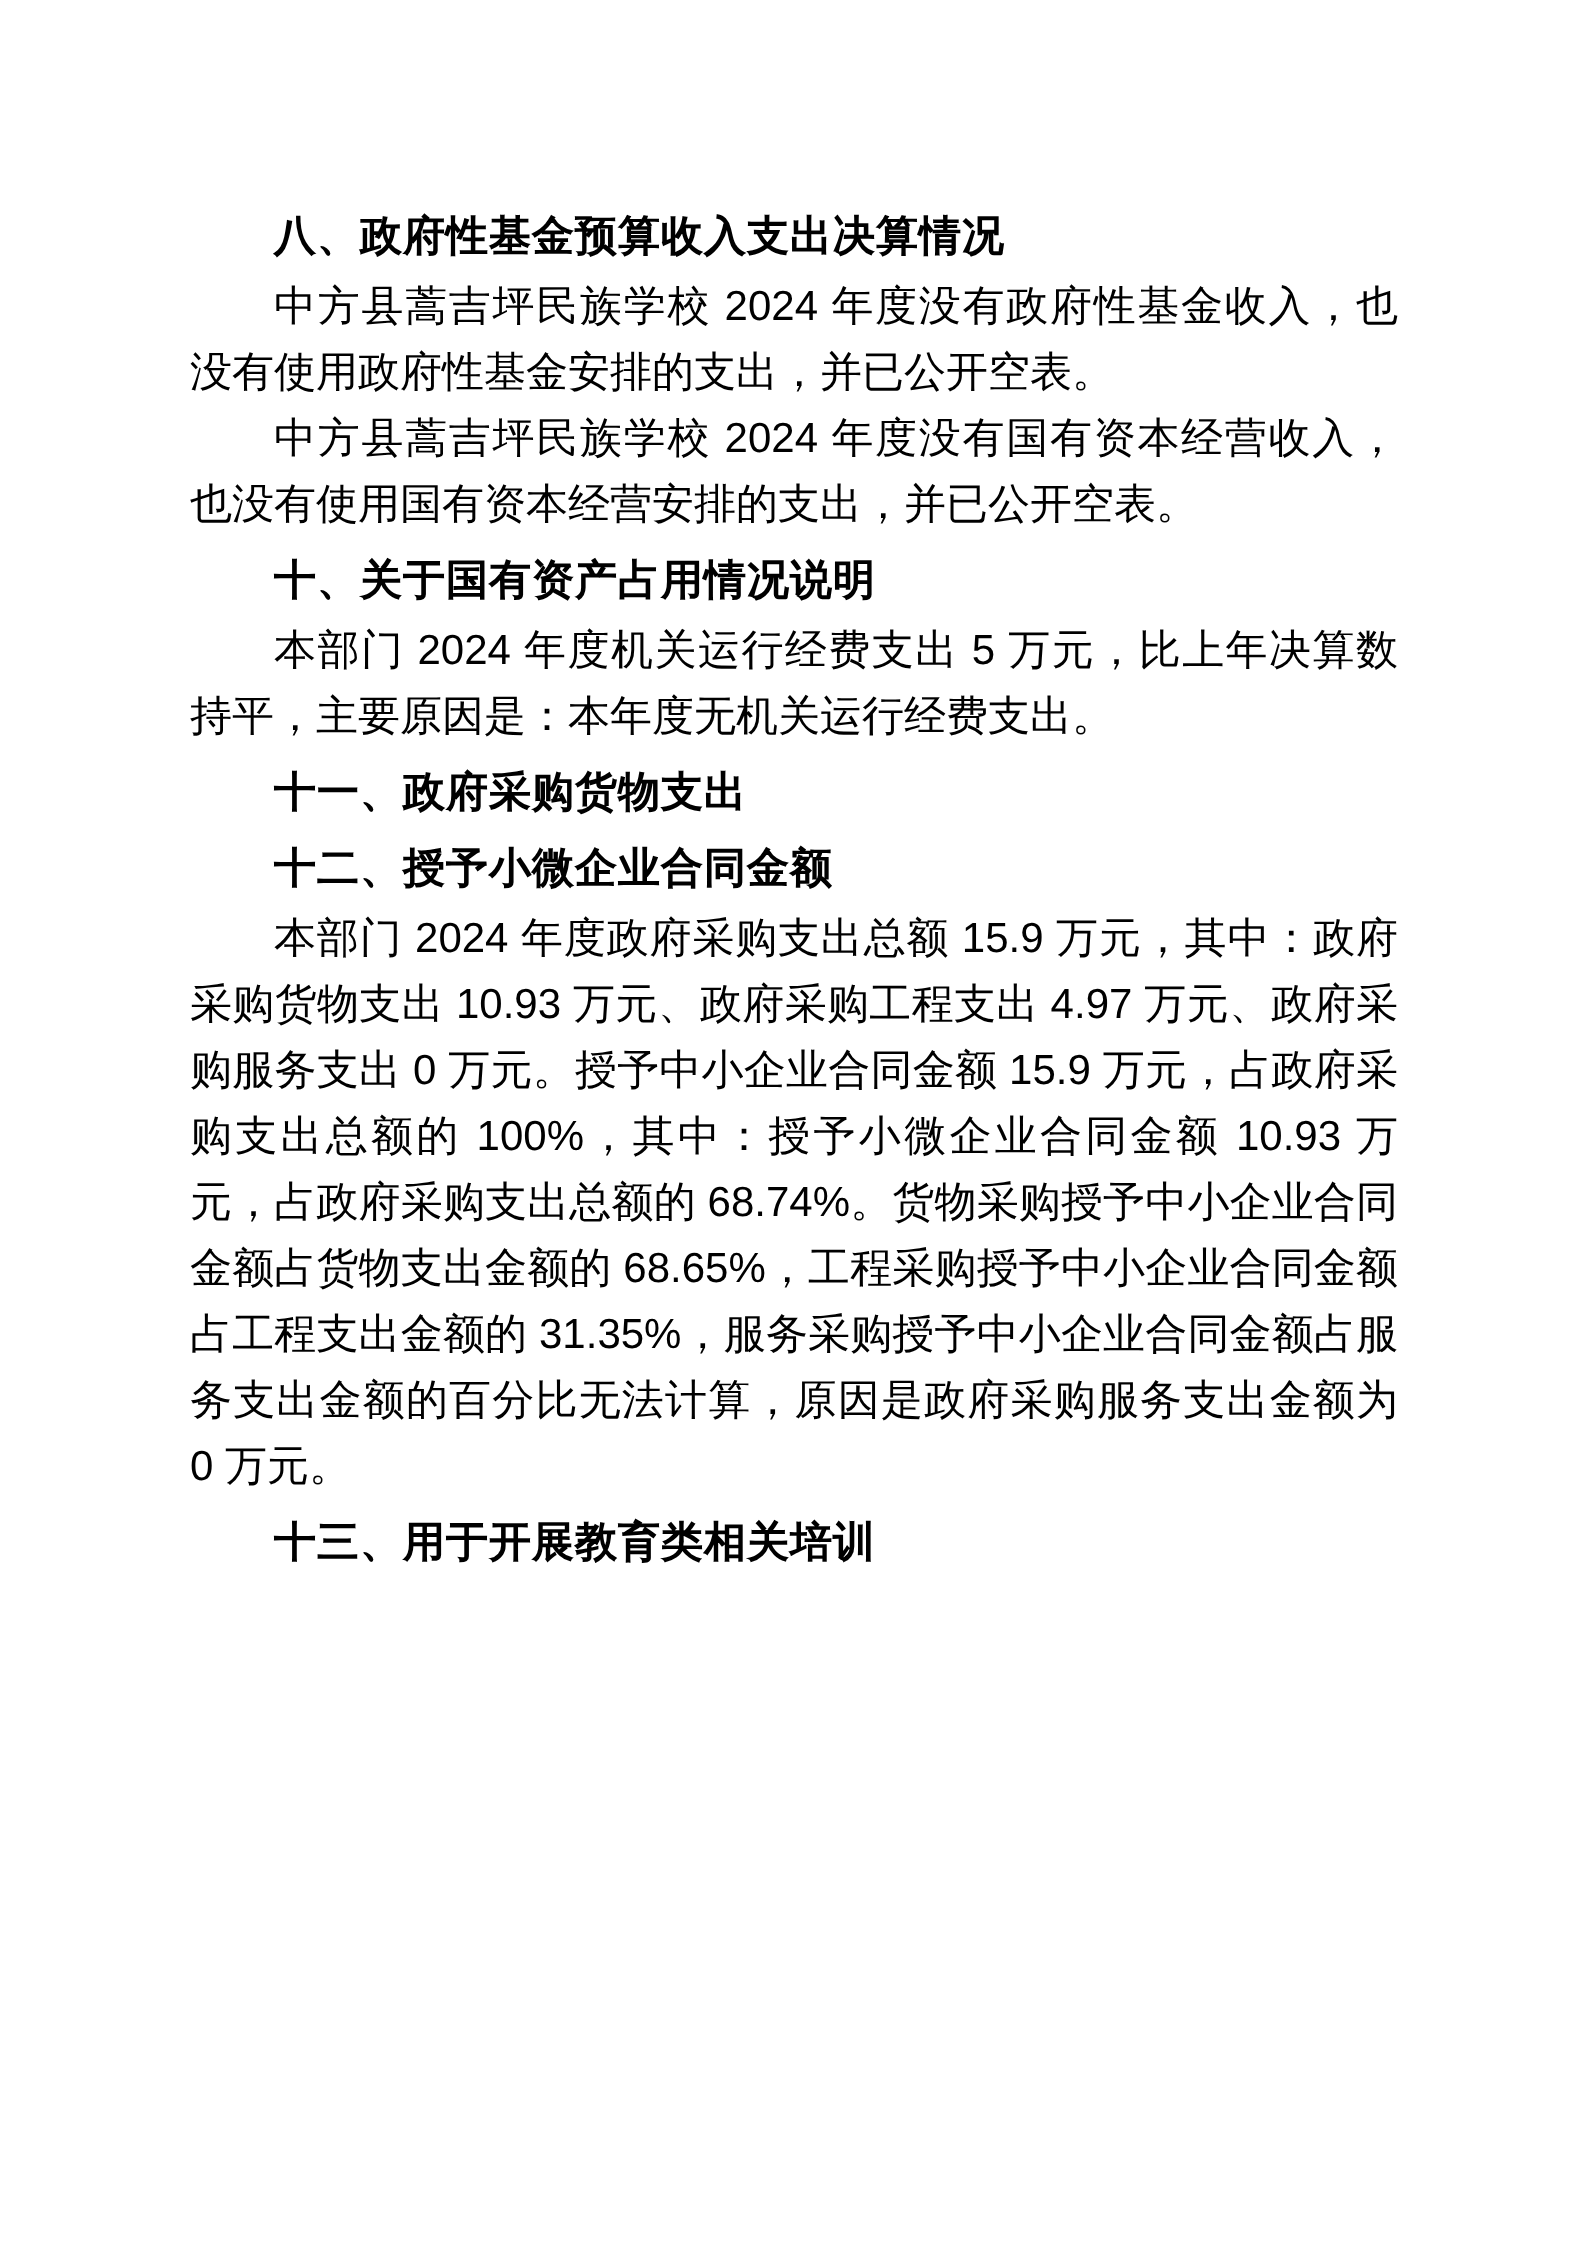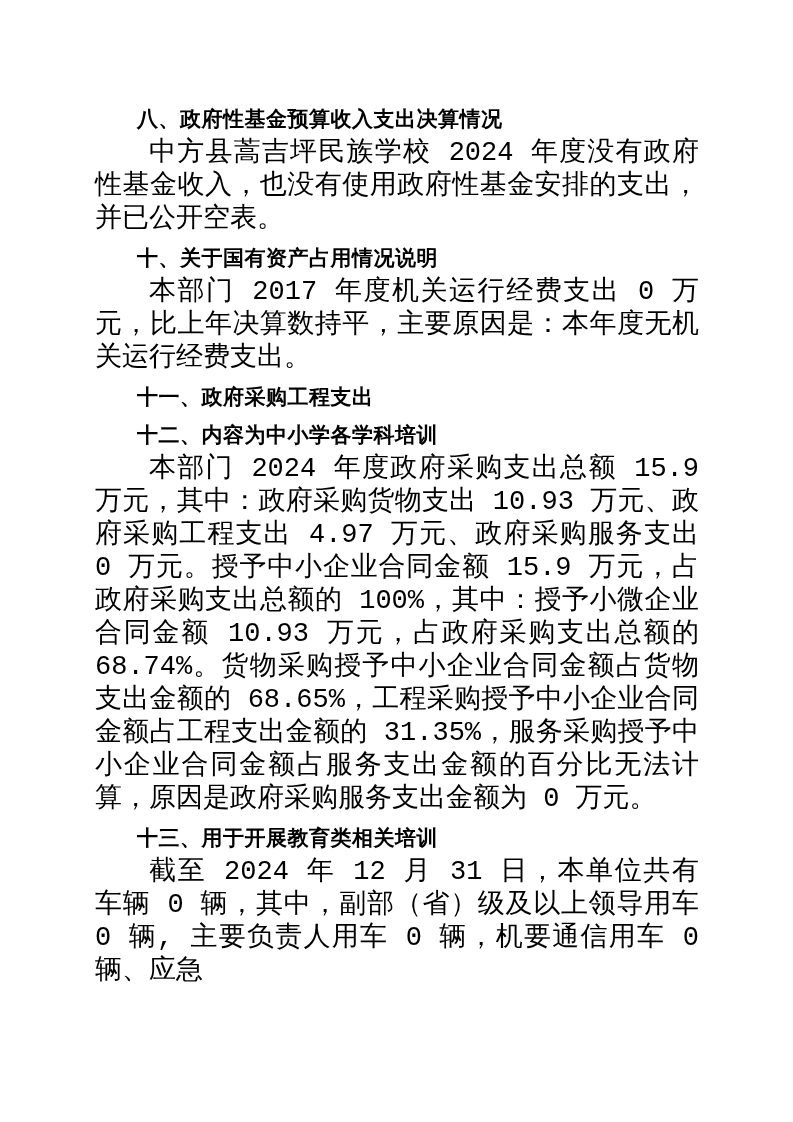--- a/index.html
+++ b/index.html
@@ -29,54 +29,54 @@
   .doc-heading {
     font-family: "Liberation Sans", "DejaVu Sans", sans-serif;
     font-weight: bold;
     font-size: 21px;
     line-height: 33px;
     margin: 5px 0 2px 0;
     text-indent: 2em;
     letter-spacing: 0.5px;
   }
   .doc-paragraph {
-    font-family: Liberation Mono, monospace;
-    font-size: 27px;
+    font-family: Liberation Sans, sans-serif;
+    font-size: 21px;
     line-height: 33px;
     margin: 0;
     text-indent: 2em;
     text-align: justify;
     word-break: break-all;
   }
 </style>
 </head>
 <body>
 
 <div class="page" style="background: rgb(255, 255, 255); color: rgb(0, 0, 0);">
   <main class="doc-content" id="doc-content">
   <section class="doc-section">
     <h2 class="doc-heading">八、政府性基金预算收入支出决算情况</h2>
   <p class="doc-paragraph">中方县蒿吉坪民族学校 2024 年度没有政府性基金收入，也没有使用政府性基金安排的支出，并已公开空表。</p>
       </section>
 
   <section class="doc-section">
+  <p class="doc-paragraph">中方县蒿吉坪民族学校 2024 年度没有国有资本经营收入，也没有使用国有资本经营安排的支出，并已公开空表。</p>
       </section>
 
   <section class="doc-section">
     <h2 class="doc-heading">十、关于国有资产占用情况说明</h2>
-  <p class="doc-paragraph">本部门 2017 年度机关运行经费支出 0 万元，比上年决算数持平，主要原因是：本年度无机关运行经费支出。</p>
+  <p class="doc-paragraph">本部门 2024 年度机关运行经费支出 5 万元，比上年决算数持平，主要原因是：本年度无机关运行经费支出。</p>
       </section>
 
   <section class="doc-section">
-    <h2 class="doc-heading">十一、政府采购工程支出</h2>
+    <h2 class="doc-heading">十一、政府采购货物支出</h2>
       </section>
 
   <section class="doc-section">
-    <h2 class="doc-heading">十二、内容为中小学各学科培训</h2>
+    <h2 class="doc-heading">十二、授予小微企业合同金额</h2>
   <p class="doc-paragraph">本部门 2024 年度政府采购支出总额 15.9 万元，其中：政府采购货物支出 10.93 万元、政府采购工程支出 4.97 万元、政府采购服务支出 0 万元。授予中小企业合同金额 15.9 万元，占政府采购支出总额的 100%，其中：授予小微企业合同金额 10.93 万元，占政府采购支出总额的 68.74%。货物采购授予中小企业合同金额占货物支出金额的 68.65%，工程采购授予中小企业合同金额占工程支出金额的 31.35%，服务采购授予中小企业合同金额占服务支出金额的百分比无法计算，原因是政府采购服务支出金额为 0 万元。</p>
       </section>
 
   <section class="doc-section">
     <h2 class="doc-heading">十三、用于开展教育类相关培训</h2>
-  <p class="doc-paragraph">截至 2024 年 12 月 31 日，本单位共有车辆 0 辆，其中，副部（省）级及以上领导用车 0 辆, 主要负责人用车 0 辆，机要通信用车 0 辆、应急</p>
       </section>
 </main>
 </div>
 
 </body></html>

